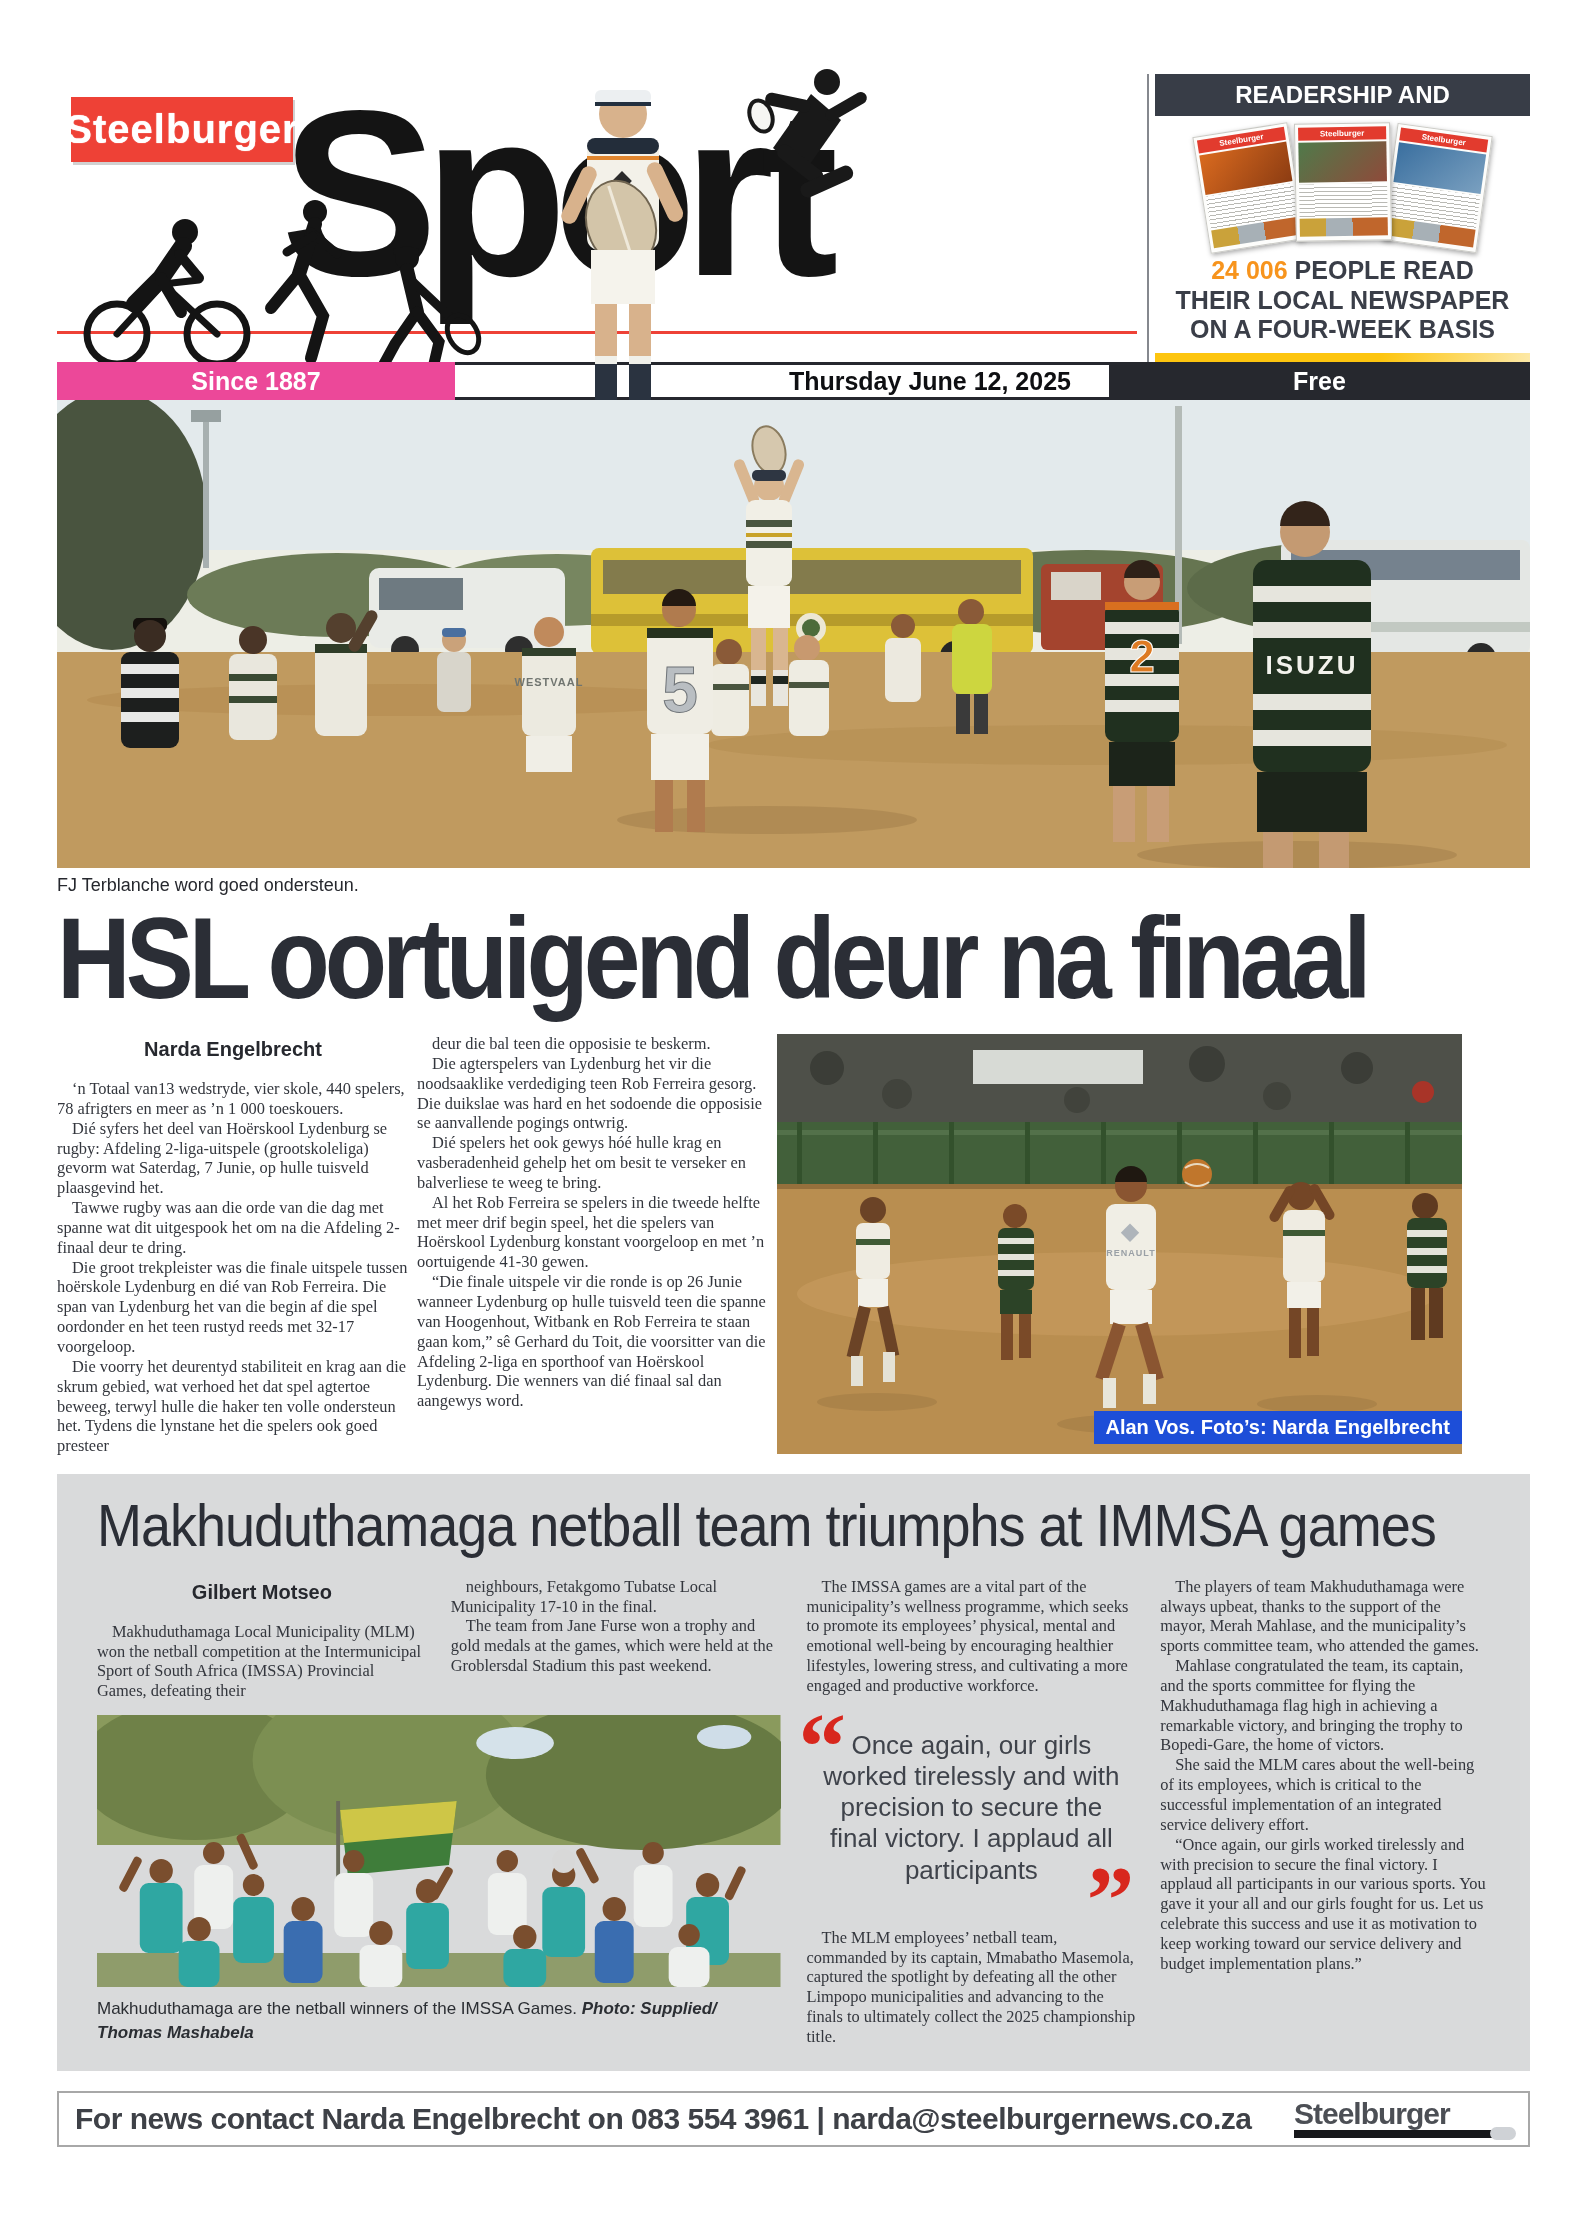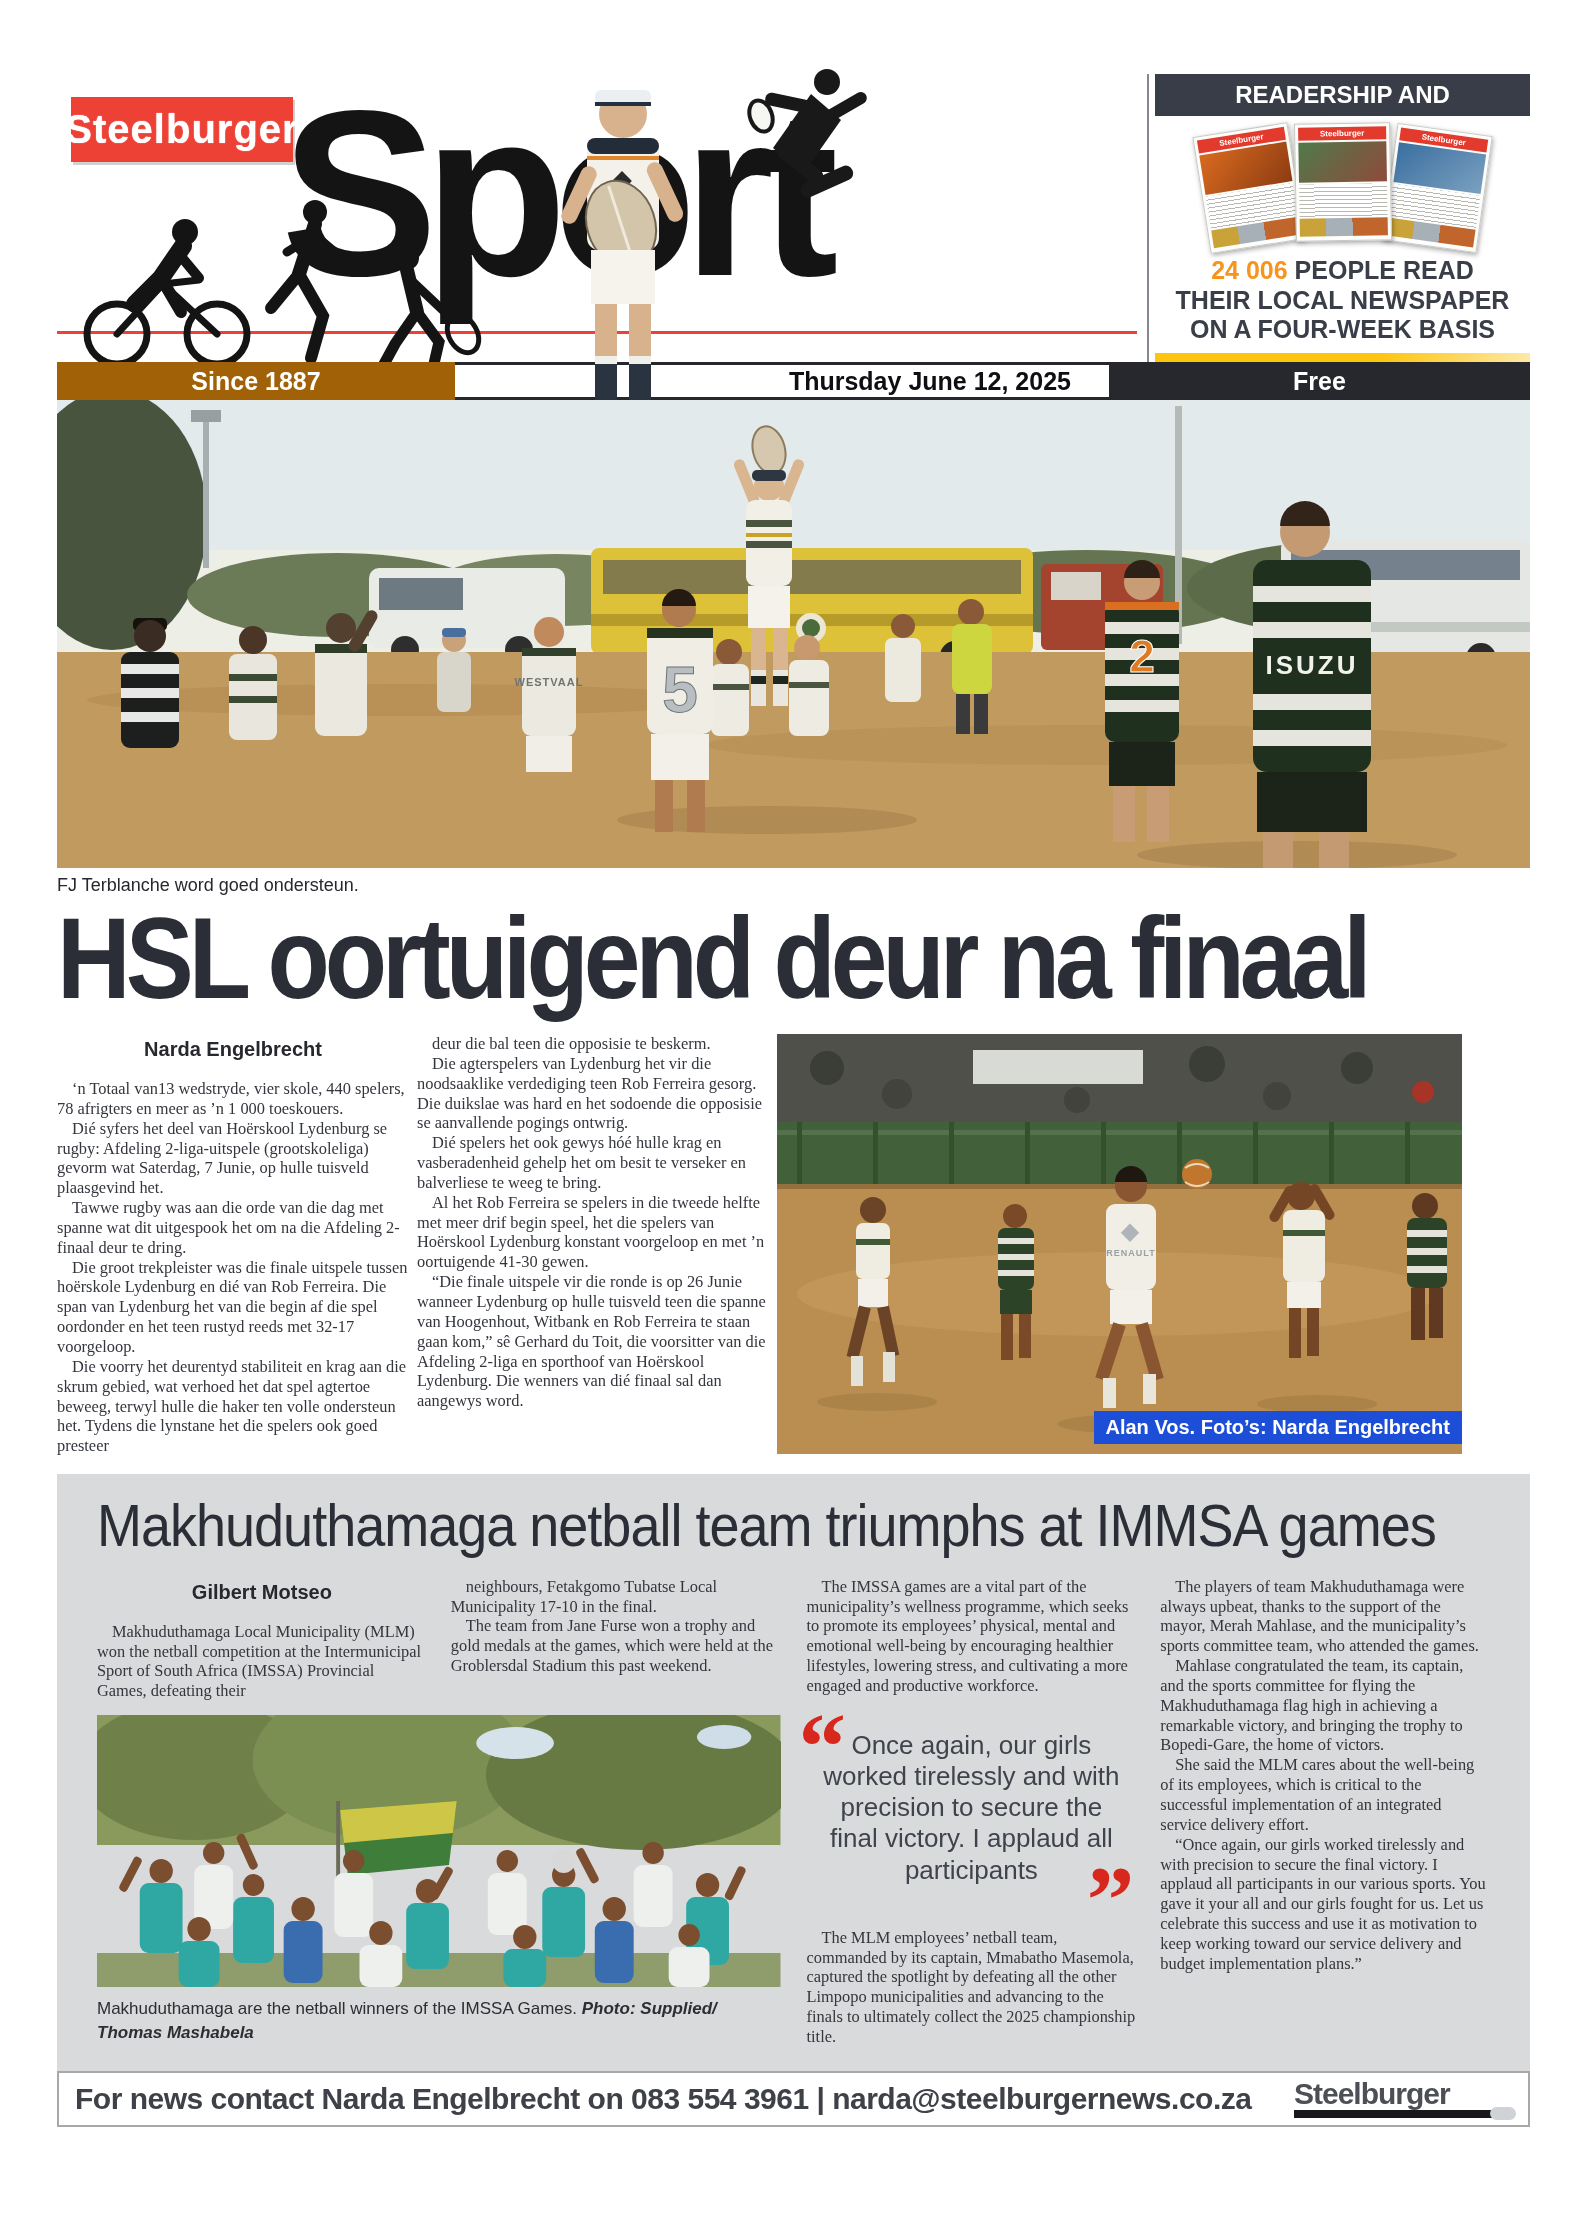--- a/index.html
+++ b/index.html
@@ -47,21 +47,21 @@
   .lg-cax{display:flex;align-items:baseline;gap:4px;}
   .cax-icon{width:15px;height:15px;background:#d0281e;border-radius:3px;color:#fff;font-weight:bold;
             font-size:11px;line-height:15px;text-align:center;align-self:center;}
   .cax-name{font-size:17px;color:#555a63;letter-spacing:1px;}
   .cax-sub{font-size:10px;color:#9a9ea6;}
   .lg-roots{font-weight:bold;font-size:20px;color:#23262d;letter-spacing:1px;}
   .roots-sup{font-size:9px;color:#19a58a;vertical-align:super;font-weight:bold;}
 
   
   .date-bar{display:flex;height:38px;font-family:"Liberation Sans",sans-serif;font-weight:bold;font-size:25px;position:relative;z-index:3;}
-  .db-left{width:398px;background:#a16207;color:#fff;text-align:center;line-height:38px;}
+  .db-left{width:398px;background:#ec4899;color:#fff;text-align:center;line-height:38px;}
   .db-mid{width:654px;background:#fff;color:#0e0f12;text-align:right;line-height:32px;padding-right:38px;
           box-sizing:border-box;border-top:3px solid #26282e;border-bottom:3px solid #26282e;}
   .db-right{flex:1;background:#26282e;color:#fff;text-align:center;line-height:38px;}
 
   
   .main-photo{height:468px;position:relative;overflow:hidden;}
   .main-photo svg,.photo2 svg,.net-photo svg{display:block;}
   .photo-caption{font-family:"Liberation Sans",sans-serif;font-size:18px;color:#26282e;margin:7px 0 0;}
 
   h1.headline{font-family:"Liberation Sans",sans-serif;font-weight:bold;font-size:102px;letter-spacing:-5px;
@@ -89,21 +89,21 @@
              font-family:"Liberation Sans",sans-serif;font-size:26px;line-height:1.2;color:#3f434b;}
   .pq-open{position:absolute;left:-16px;top:-28px;font-family:"Liberation Serif",serif;font-weight:bold;
            font-size:95px;line-height:1;color:#d8271d;}
   .pq-open::before{content:"\201C";}
   .pq-close{position:absolute;right:-6px;bottom:-60px;font-family:"Liberation Serif",serif;font-weight:bold;
             font-size:95px;line-height:1;color:#d8271d;}
   .pq-close::before{content:"\201D";}
   .pq-text{display:inline-block;max-width:300px;}
 
   
-  .footer{border:2px solid #a8a8a8;display:flex;align-items:center;justify-content:space-between;
+  .footer{margin-top:20px;border:2px solid #a8a8a8;display:flex;align-items:center;justify-content:space-between;
           padding:5px 16px;height:56px;box-sizing:border-box;}
   .f-text{font-family:"Liberation Sans",sans-serif;font-weight:bold;font-size:30px;letter-spacing:-0.5px;color:#3e4147;}
   .f-logo{width:218px;}
   .f-logo-name{font-family:"Liberation Sans",sans-serif;font-weight:bold;font-size:30px;color:#4c4f55;
                letter-spacing:-1px;line-height:0.95;}
   .f-logo-bar{height:8px;background:#17181b;position:relative;margin-top:2px;}
   .f-logo-pill{position:absolute;right:-4px;top:-3px;width:26px;height:13px;background:#cfd2d6;border-radius:7px;}
 </style>
 </head>
 <body>

